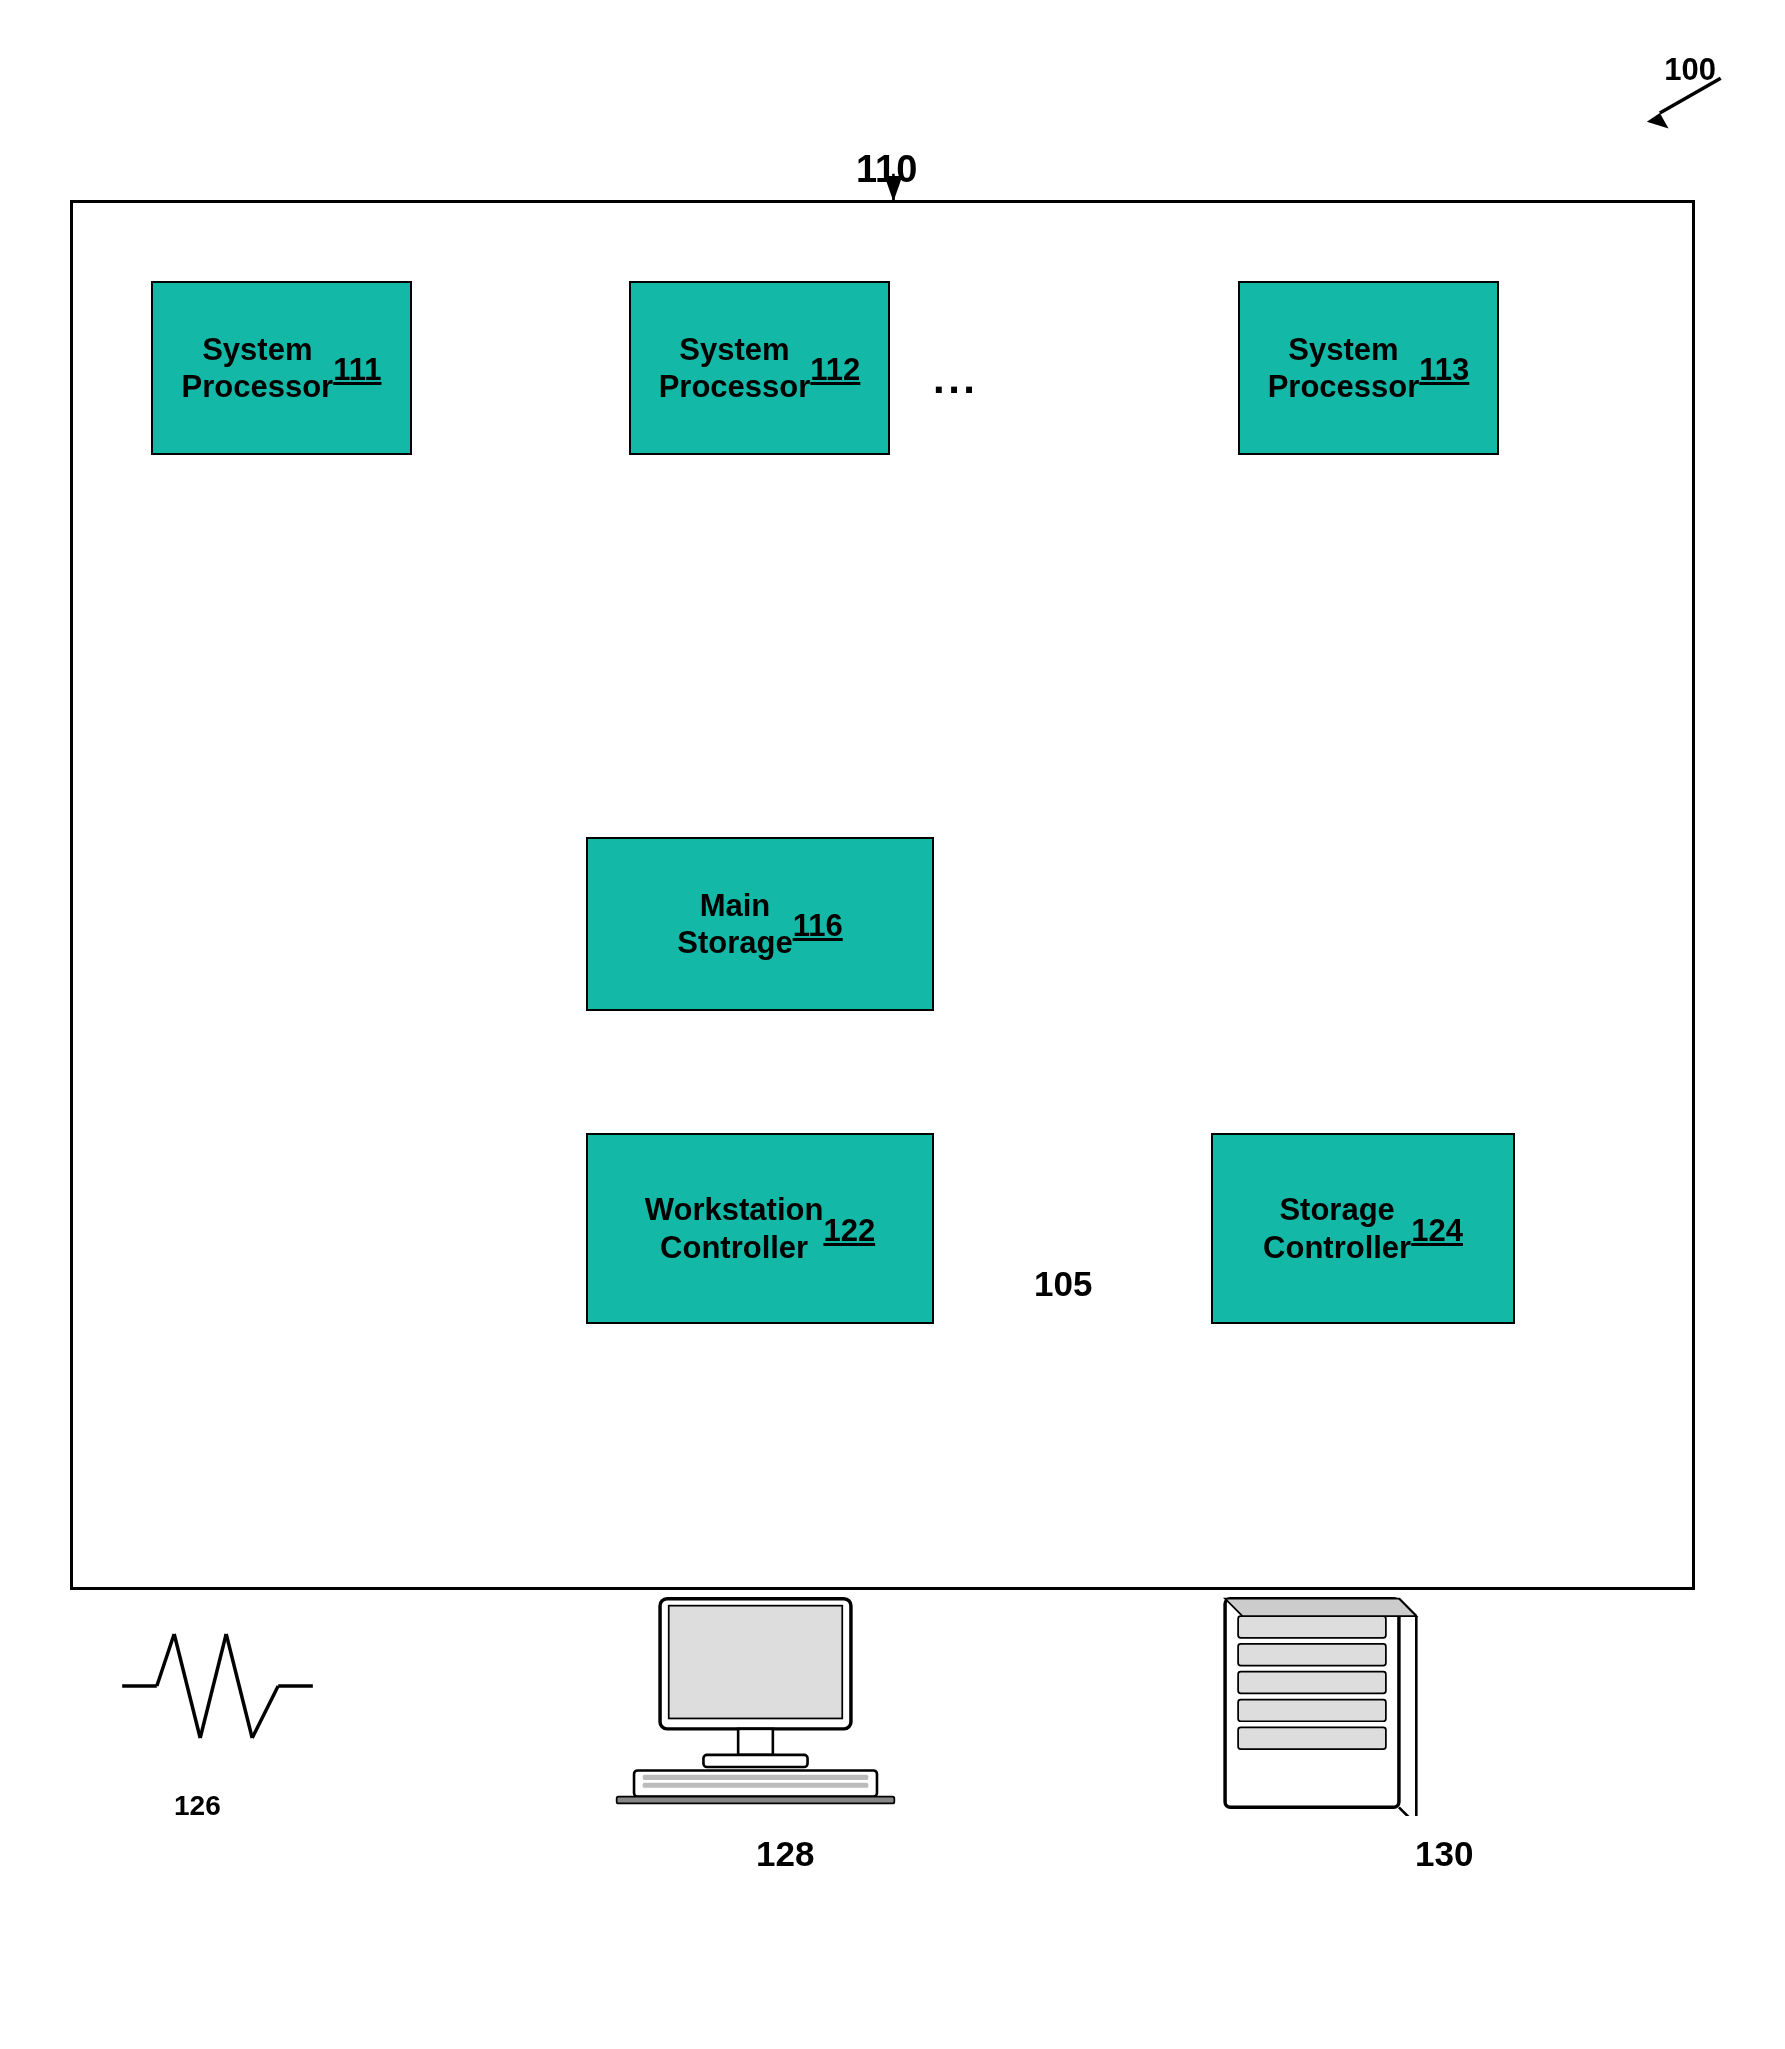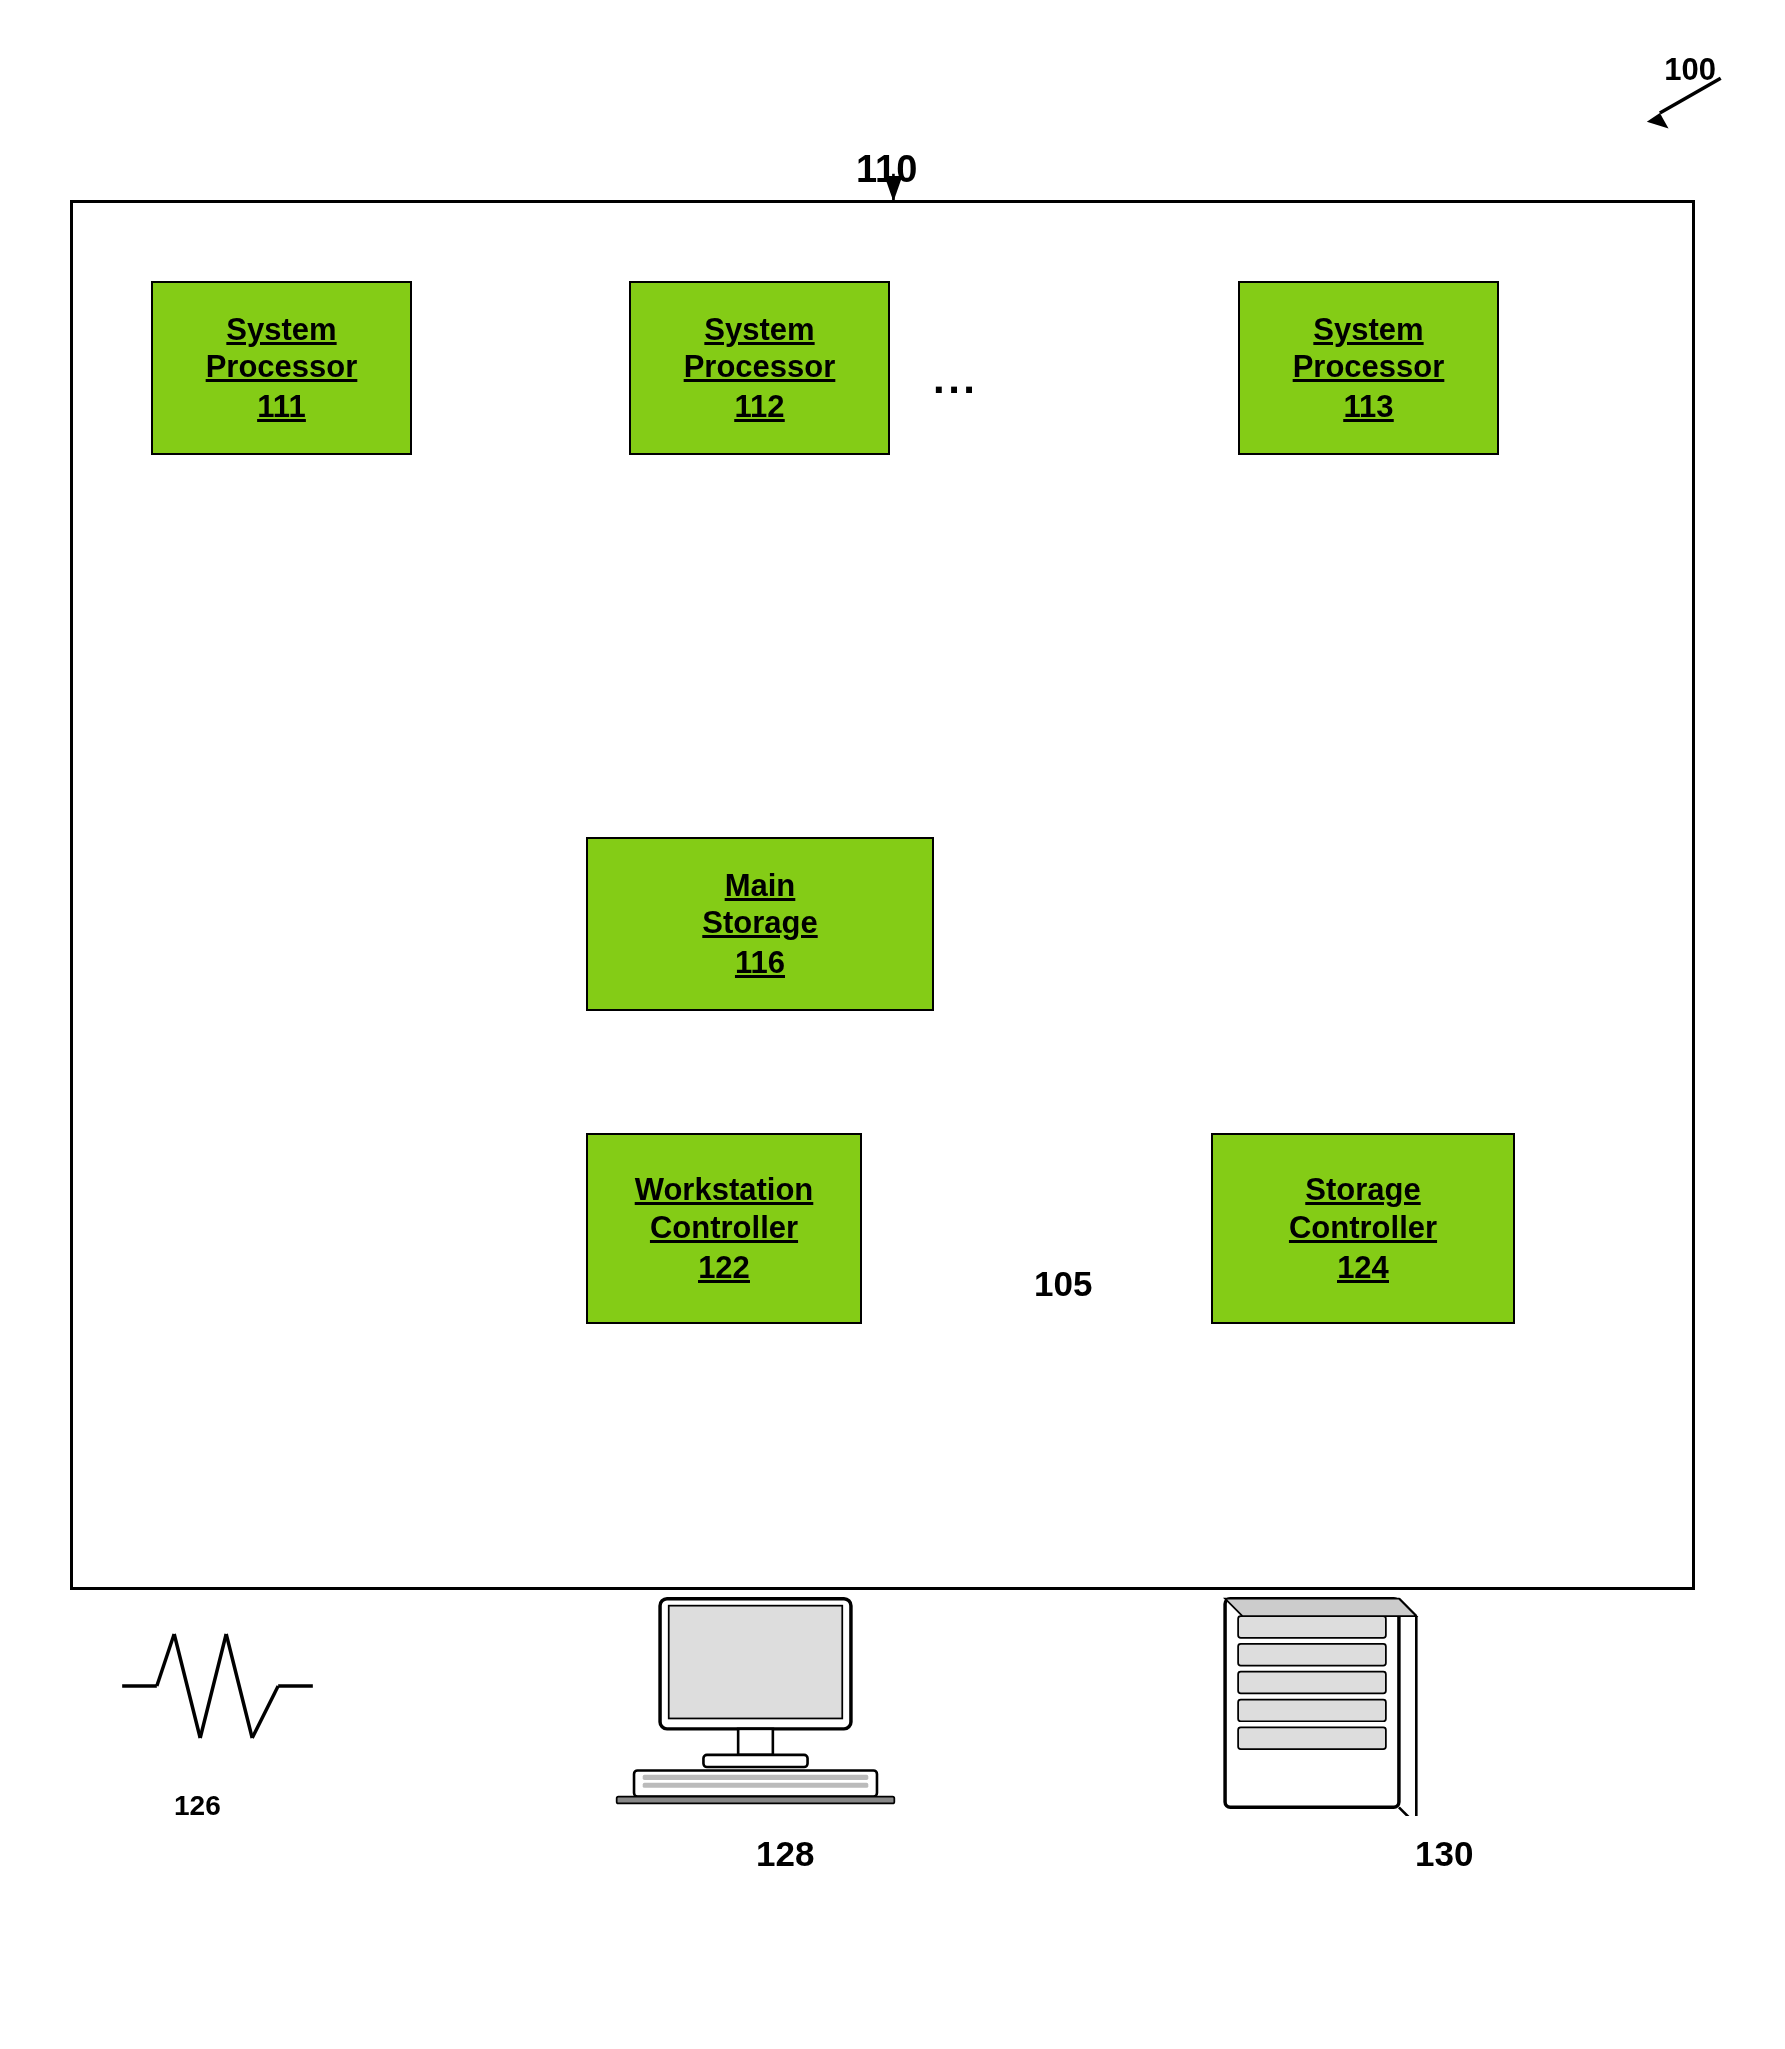--- a/index.html
+++ b/index.html
@@ -20,28 +20,26 @@
       width: 1625px;
       height: 1390px;
       border: 3.5px solid #000;
       background: #fff;
     }
 
     
     .proc-box {
       position: absolute;
       border: 2.6px solid #000;
-      background: #84cc16;
+      background: #14b8a6;
       text-align: center;
       display: flex;
-      flex-direction: column;
       align-items: center;
       justify-content: center;
       padding: 10.4px;
-      text-decoration: underline;
     }
 
     .proc-box .title {
       font-weight: bold;
       font-size: 31px;
       line-height: 1.2;
     }
 
     .proc-box .num {
       font-weight: bold;
@@ -105,21 +103,21 @@
       top: 930px;
       left: 78px;
       width: 269px;
       height: 191px;
     }
 
     
     .wc-box {
       top: 930px;
       left: 513px;
-      width: 276px;
+      width: 348px;
       height: 191px;
     }
 
     
     .sc-box {
       top: 930px;
       left: 1138px;
       width: 304px;
       height: 191px;
     }

